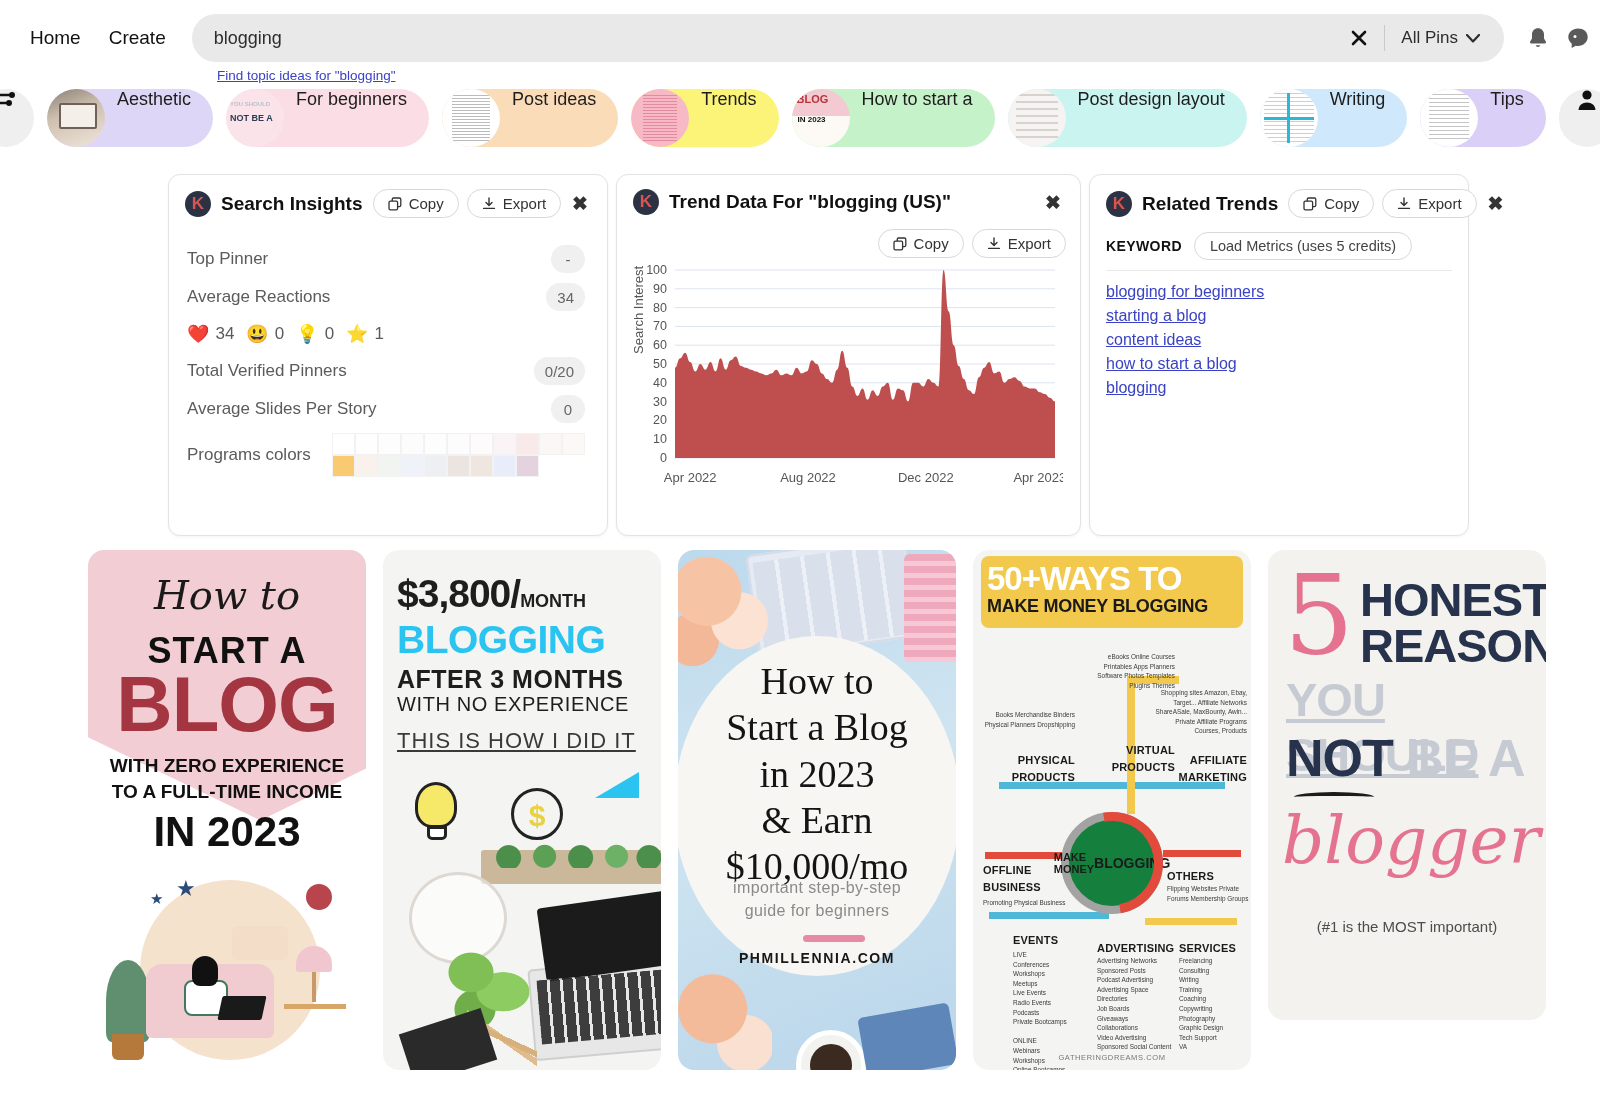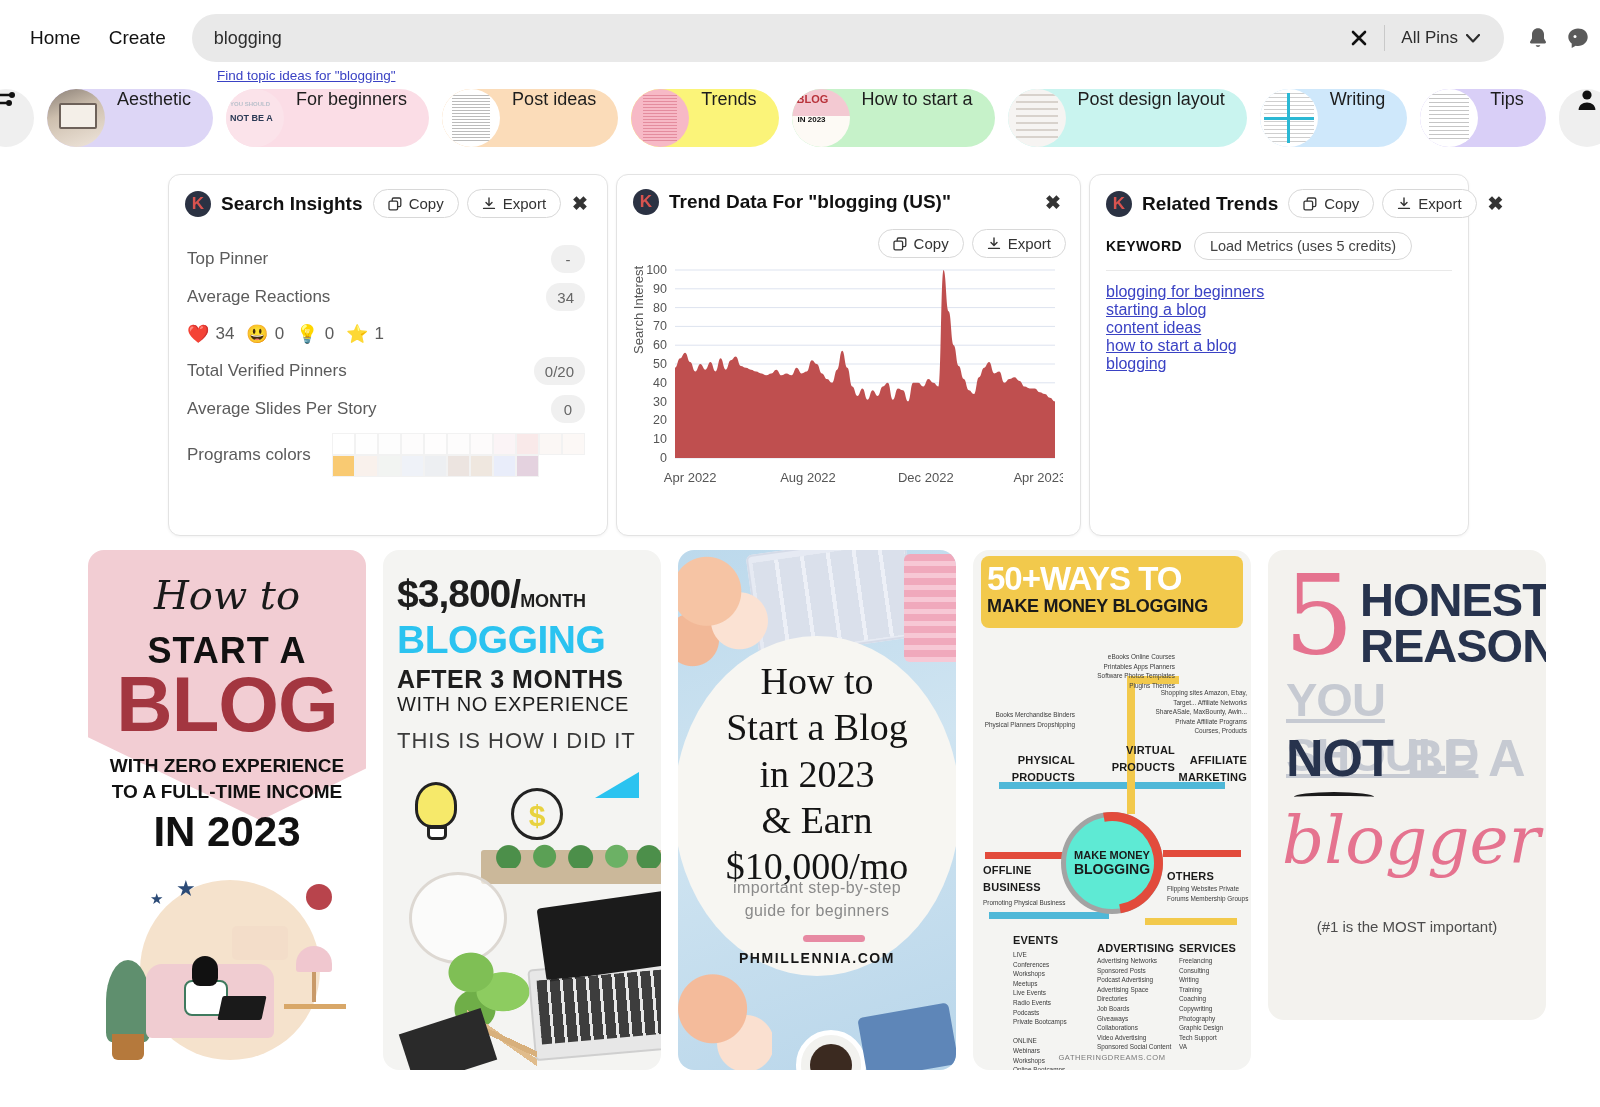--- a/index.html
+++ b/index.html
@@ -176,21 +176,21 @@
     display: flex; align-items: center; gap: 12px;
     padding: 4px 16px 10px 16px;
   }
   .kw-label { font-size: 14px; font-weight: bold; color: #111; letter-spacing: .4px; }
   .loadmetrics {
     border: 1px solid #d8d8d8; border-radius: 16px;
     padding: 5px 15px; font-size: 14.5px; color: #444;
     cursor: pointer; white-space: nowrap;
   }
   .rel-sep { height: 1px; background: #e9e9e9; margin: 0 16px; }
-  .rel-list { padding: 12px 16px 0 16px; display: flex; flex-direction: column; }
+  .rel-list { padding: 12px 16px 0 16px; display: flex; flex-direction: column; gap: 6px; }
   .rel-link {
     font-size: 16px; color: #3a42c4; text-decoration: underline;
     cursor: pointer; width: fit-content;
   }
 
   
   .pingrid {
     display: flex; gap: 17px; padding: 14px 0 0 88px;
     align-items: flex-start;
   }
@@ -225,21 +225,21 @@
   .p1 .star2 { position:absolute; left:62px; top:22px; color:#2c4b77; font-size:15px; }
   .p1 .chatbox { position:absolute; left:144px; top:58px; width:56px; height:34px; background:#f3ddc9; border-radius:5px; }
 
   
   .p2 { height: 520px; background: #f4f4f2; }
   .p2 .l1 { position:absolute; top:22px; left:14px; right:10px; font-size:39px; font-weight:bold; color:#1e1e1e; letter-spacing:-1px; }
   .p2 .l1 small { font-size:18px; letter-spacing:0; }
   .p2 .l2 { position:absolute; top:68px; left:14px; right:10px; font-size:39px; font-weight:bold; color:#2bc3f0; letter-spacing:-0.5px; }
   .p2 .l3 { position:absolute; top:115px; left:14px; font-size:25px; font-weight:bold; color:#1e1e1e; letter-spacing:.5px; }
   .p2 .l4 { position:absolute; top:143px; left:14px; font-size:20px; color:#1e1e1e; letter-spacing:.6px; }
-  .p2 .l5 { position:absolute; top:178px; left:14px; font-size:22px; color:#3a3a3a; letter-spacing:1px; }
+  .p2 .l5 { position:absolute; top:178px; left:14px; font-size:22px; color:#3a3a3a; letter-spacing:1px;text-decoration:underline; }
   .p2 .bulb2 { position:absolute; left:32px; top:232px; width:42px; height:46px; background:#f6e96a; border-radius:50% 50% 40% 40%; border:3px solid #222; }
   .p2 .bulbbase { position:absolute; left:44px; top:276px; width:20px; height:14px; background:#fff; border:3px solid #222; border-radius:0 0 5px 5px; }
   .p2 .bag { position:absolute; left:128px; top:238px; width:52px; height:52px; border:3px solid #222; border-radius:50%; color:#e8d23f; font-size:30px; font-weight:bold; text-align:center; line-height:50px; }
   .p2 .plane2 { position:absolute; left:212px; top:222px; width:0;height:0;border-left:44px solid transparent;border-bottom:26px solid #2bc3f0; }
   .p2 .shelf { position:absolute; left:98px; top:300px; right:-10px; height:34px; background:#cbb89a; border-radius:3px; }
   .p2 .greens { position:absolute; left:104px; top:292px; right:-6px; height:26px; background:
      radial-gradient(circle at 12% 60%, #4c8f4a 0 12px, transparent 13px),
      radial-gradient(circle at 32% 55%, #5ba055 0 11px, transparent 12px),
      radial-gradient(circle at 52% 60%, #4c8f4a 0 12px, transparent 13px),
      radial-gradient(circle at 72% 55%, #6cb165 0 11px, transparent 12px),
@@ -280,21 +280,21 @@
   .p3 .coffee { position:absolute; left:118px; top:480px; width:70px; height:70px; border-radius:50%; background:#f2f2ef; border:5px solid #fff; }
   .p3 .coffee::after{content:"";position:absolute;inset:9px;border-radius:50%;background:#3b2a20;}
   .p3 .cards { position:absolute; right:2px; top:460px; width:92px; height:62px; background:#5e86b8; border-radius:5px; transform:rotate(-10deg); }
 
   
   .p4 { height: 520px; background: #f4f4f2; padding: 8px; }
   .p4 .banner { position:absolute; left:8px; right:8px; top:6px; height:72px; background:#f2c94c; border-radius:8px; }
   .p4 .b1 { position:absolute; left:14px; top:10px; font-size:33px; font-weight:bold; color:#d83b2b; letter-spacing:-1px; }
   .p4 .b1 span { color:#fff; }
   .p4 .b2 { position:absolute; left:14px; top:46px; font-size:18px; font-weight:bold; color:#1a1a1a; letter-spacing:-.3px; }
-  .p4 .hub { position:absolute; left:88px; top:262px; width:102px; height:102px; border-radius:50%; background:#5eead4; border:5px solid #a3a3a3; display:flex; flex-direction:column; align-items:center; justify-content:center; }
+  .p4 .hub { position:absolute; left:88px; top:262px; width:102px; height:102px; border-radius:50%; background:#15803d; border:8px solid #a3a3a3; display:flex; flex-direction:row; align-items:center; justify-content:center; }
   .p4 .hub b { font-size:11px; color:#1a1a1a; }
   .p4 .hub i { font-size:14px; font-weight:bold; font-style:normal; color:#1a1a1a; }
   .p4 .arc-r { position:absolute; left:88px; top:262px; width:102px; height:102px; border-radius:50%; border:9px solid transparent; border-top-color:#e24b3c; border-right-color:#e24b3c; transform:rotate(35deg); }
   .p4 .spine-y { position:absolute; left:154px; top:126px; width:8px; height:138px; background:#f2c94c; }
   .p4 .spine-y2 { position:absolute; left:154px; top:126px; width:52px; height:8px; background:#f2c94c; }
   .p4 .rail1 { position:absolute; left:26px; top:232px; right:26px; height:7px; background:#4fb8d8; }
   .p4 .rail2 { position:absolute; left:12px; top:302px; width:92px; height:7px; background:#e24b3c; }
   .p4 .rail3 { position:absolute; left:190px; top:300px; right:10px; height:7px; background:#e24b3c; }
   .p4 .rail4 { position:absolute; left:16px; top:362px; width:120px; height:7px; background:#4fb8d8; }
   .p4 .rail5 { position:absolute; left:172px; top:368px; right:14px; height:7px; background:#f2c94c; }

